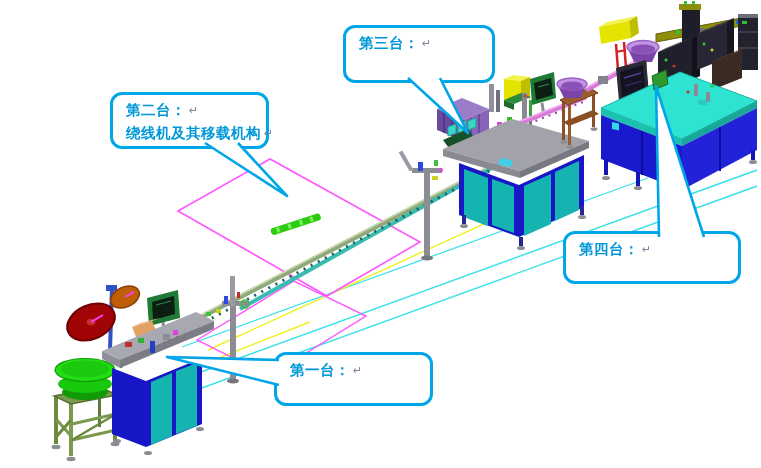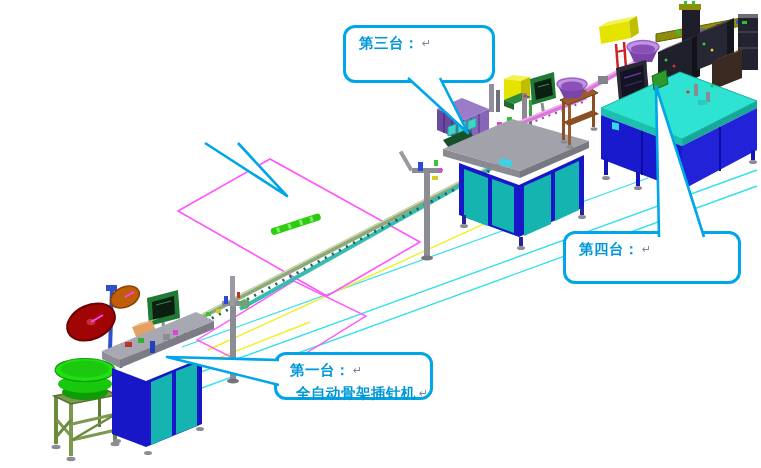--- a/index.html
+++ b/index.html
@@ -10,21 +10,21 @@
   .callout{position:absolute;box-sizing:border-box;background:#ffffff;
            border:3px solid #00A6E8;border-radius:12px;
            padding:4px 8px 4px 13px;z-index:5;
            font-weight:bold;font-size:14.5px;line-height:22px;
            color:#0098D8;letter-spacing:0.5px;white-space:nowrap;}
   .callout .ret{font-size:11px;color:#7A869A;font-weight:normal;margin-left:3px;vertical-align:1px;}
   .indent{padding-left:6px;}
   #callout-m3{left:303px;top:25px;width:152px;height:58px;margin-left:40px;}
   #callout-m2{left:110px;top:92px;width:159px;height:57px;}
   #callout-m4{left:563px;top:231px;width:178px;height:53px;}
-  #callout-m1{left:274px;top:352px;width:159px;height:48px;}
+  #callout-m1{left:274px;top:352px;width:159px;height:54px;}
 </style>
 </head>
 <body>
 
 <div class="stage">
 
   <svg class="scene-svg" width="761" height="468" viewBox="0 0 761 468">
 
     <g>
       <line x1="143" y1="393" x2="757" y2="170" stroke="#35E0E8" stroke-width="1.4"></line>
@@ -326,28 +326,31 @@
         <ellipse cx="679" cy="204" rx="4" ry="2" fill="#8C8C94"></ellipse>
         <ellipse cx="753" cy="162" rx="4" ry="2" fill="#8C8C94"></ellipse>
       </g>
     </g>
   </svg>
 
   <div class="callout" id="callout-m3">
     <div class="line"><span>第三台：</span><span class="ret">↵</span></div>
   </div>
 
+  <div class="callout" id="callout-m2">
+    <div class="line"><span>第二台：</span><span class="ret">↵</span></div>
+    <div class="line"><span>绕线机及其移载机构</span><span class="ret">↵</span></div>
+  </div>
 
   <div class="callout" id="callout-m4">
     <div class="line"><span>第四台：</span><span class="ret">↵</span></div>
   </div>
 
   <div class="callout" id="callout-m1">
     <div class="line"><span>第一台：</span><span class="ret">↵</span></div>
-    <div class="line indent"><span>全自动骨架插针机</span><span class="ret">↵</span></div>
   </div>
 
   <svg class="tails-svg" width="761" height="468" viewBox="0 0 761 468">
     <path d="M408,78 L468,133 L440,78" fill="#ffffff" stroke="#00A6E8" stroke-width="2.6" stroke-linejoin="round"></path>
     <path d="M205,143 L287,196 L238,143" fill="#ffffff" stroke="#00A6E8" stroke-width="2.6" stroke-linejoin="round"></path>
     <path d="M659,237 L656,86 L704,237" fill="#ffffff" stroke="#00A6E8" stroke-width="2.6" stroke-linejoin="round"></path>
     <path d="M279,360 L167,357 L279,385" fill="#ffffff" stroke="#00A6E8" stroke-width="2.6" stroke-linejoin="round"></path>
   </svg>
 
 </div>

